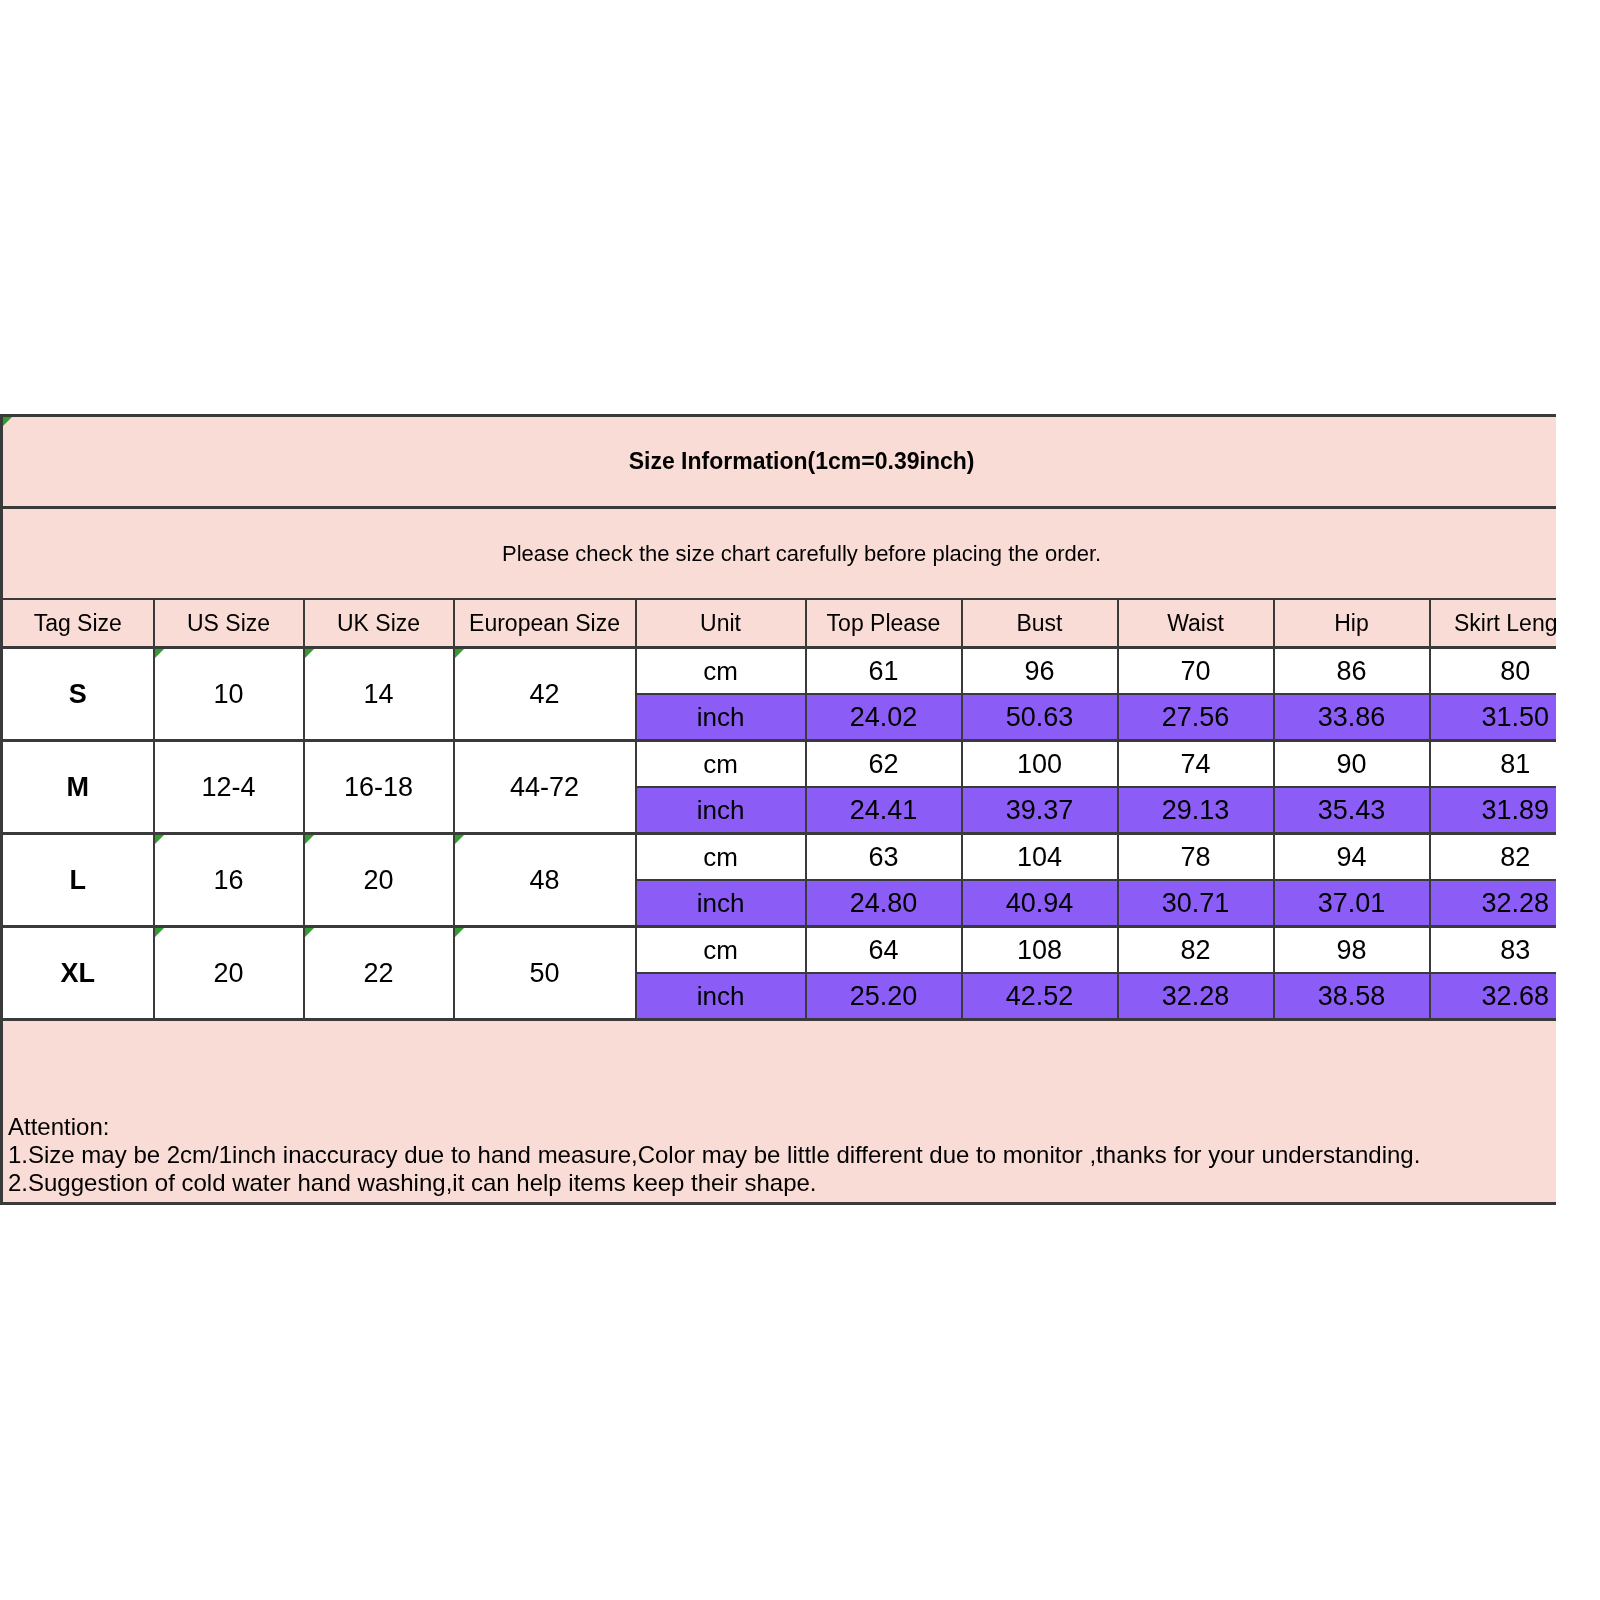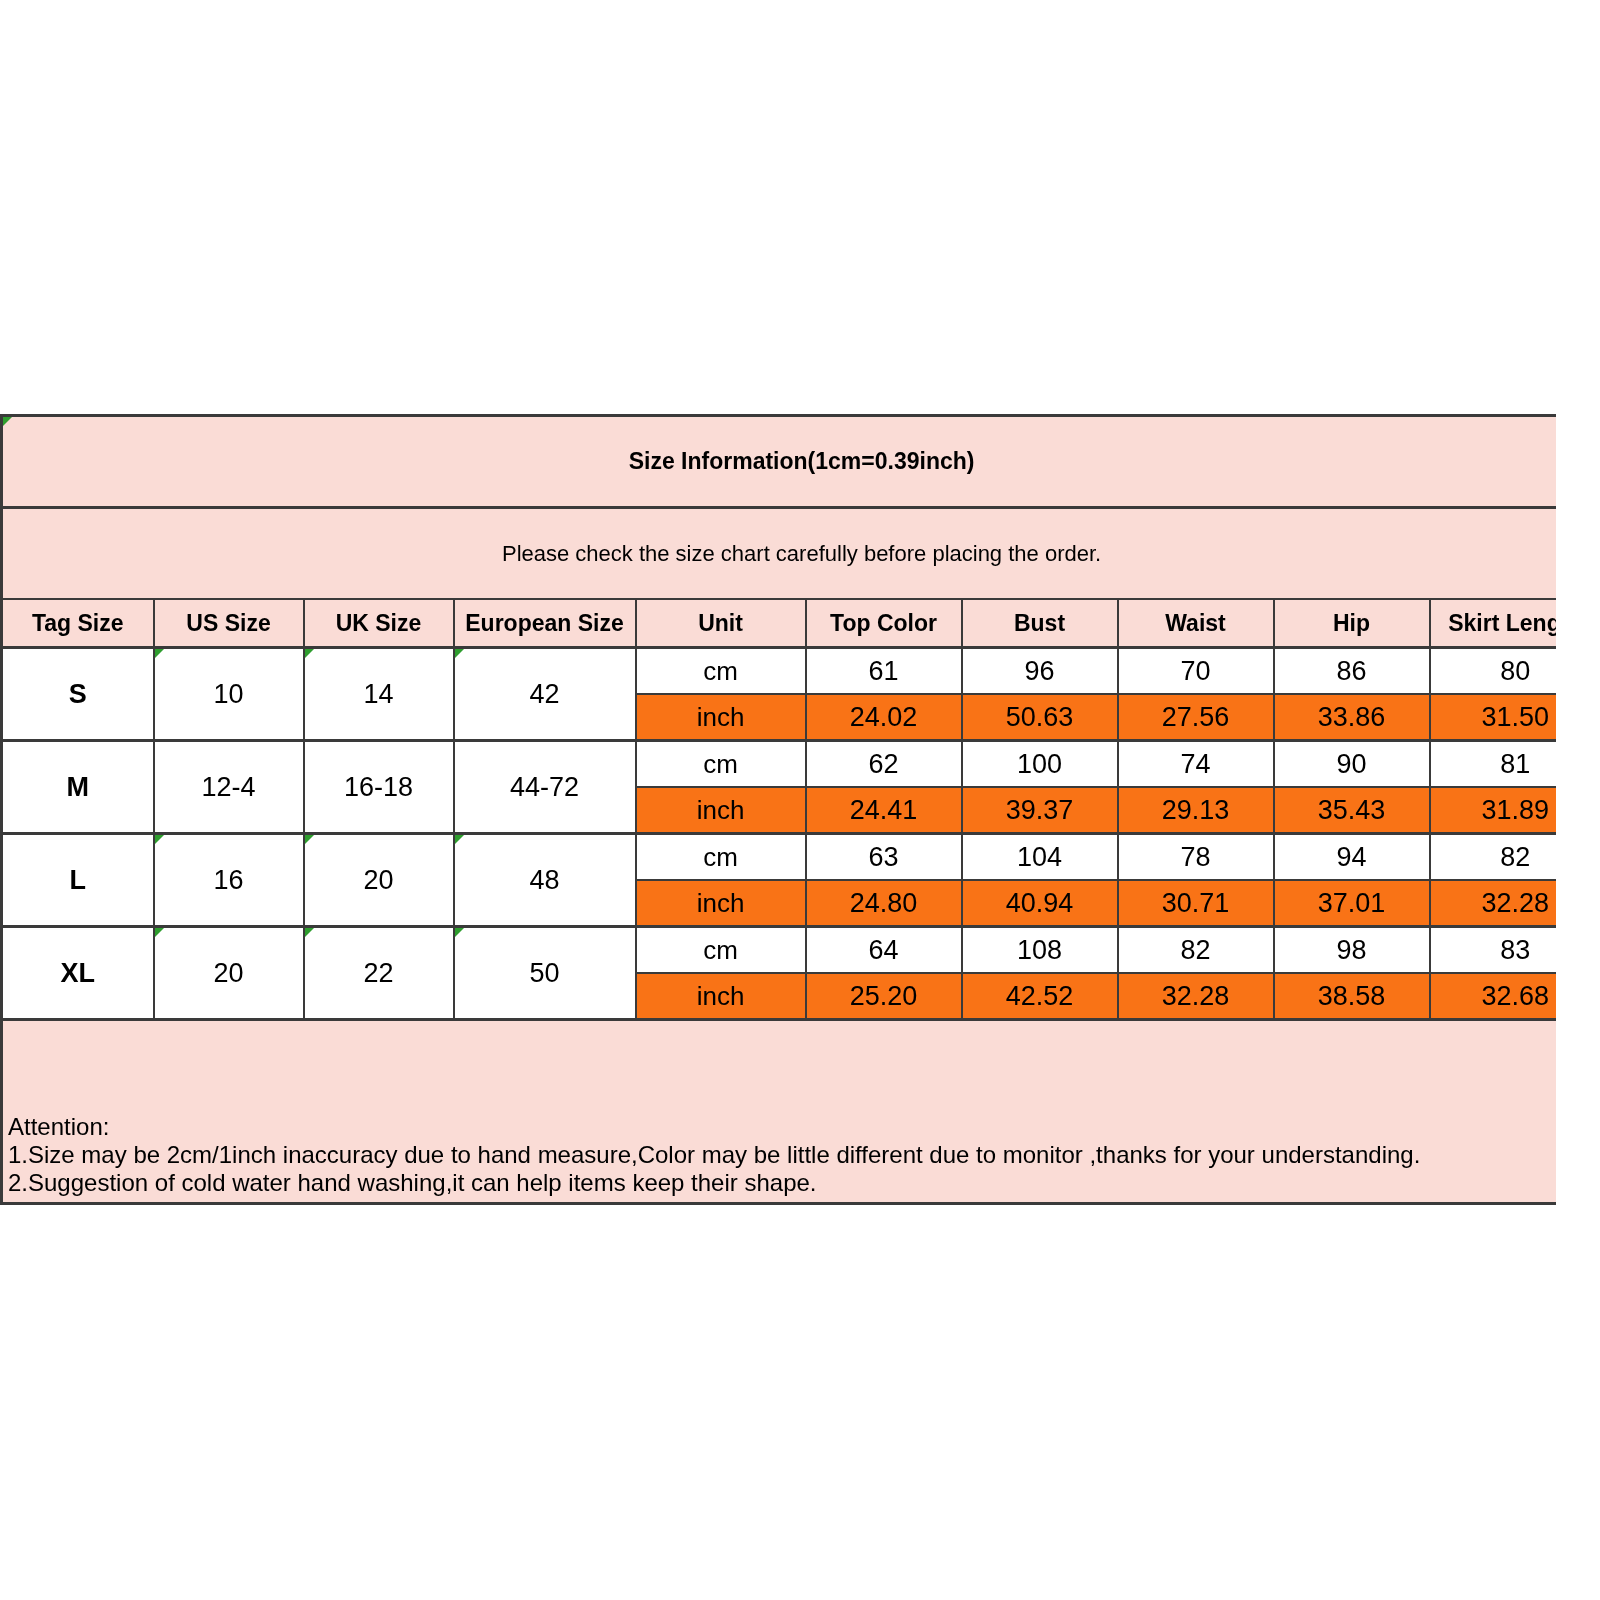--- a/index.html
+++ b/index.html
@@ -35,26 +35,26 @@
     border-bottom-width:3px;
   }
   tr.subtitle-row td{
     height:89px;
     background:#fadcd6;
     font-size:22px;
   }
   tr.header-row th{
     height:46px;
     background:#fadcd6;
-    font-weight:bold;
+    font-weight:normal;
     font-size:23px;
     border-bottom-width:3px;
   }
   tr.cm-row td{height:44px;background:#ffffff;}
-  tr.inch-row td{height:44px;background:#f97316;}
+  tr.inch-row td{height:44px;background:#8b5cf6;}
   tr.group-start td{border-top-width:3px;}
   td.tag-cell{
     background:#ffffff !important;
     font-weight:bold;
     font-size:27px;
   }
   td.size-cell{
     background:#ffffff !important;
     font-weight:normal;
     font-size:27px;
@@ -109,21 +109,21 @@
     <tr class="subtitle-row">
       <td colspan="10">Please check the size chart carefully before placing the order.</td>
     </tr>
 
     <tr class="header-row">
       <th>Tag Size</th>
       <th>US Size</th>
       <th>UK Size</th>
       <th>European Size</th>
       <th>Unit</th>
-      <th>Top Color</th>
+      <th>Top Please</th>
       <th>Bust</th>
       <th>Waist</th>
       <th>Hip</th>
       <th>Skirt Length</th>
     </tr>
 
     <tr class="cm-row group-start">
       <td class="tag-cell" rowspan="2">S</td>
       <td class="size-cell" rowspan="2"><span class="corner-marker"></span><span>10</span></td>
       <td class="size-cell" rowspan="2"><span class="corner-marker"></span><span>14</span></td>

